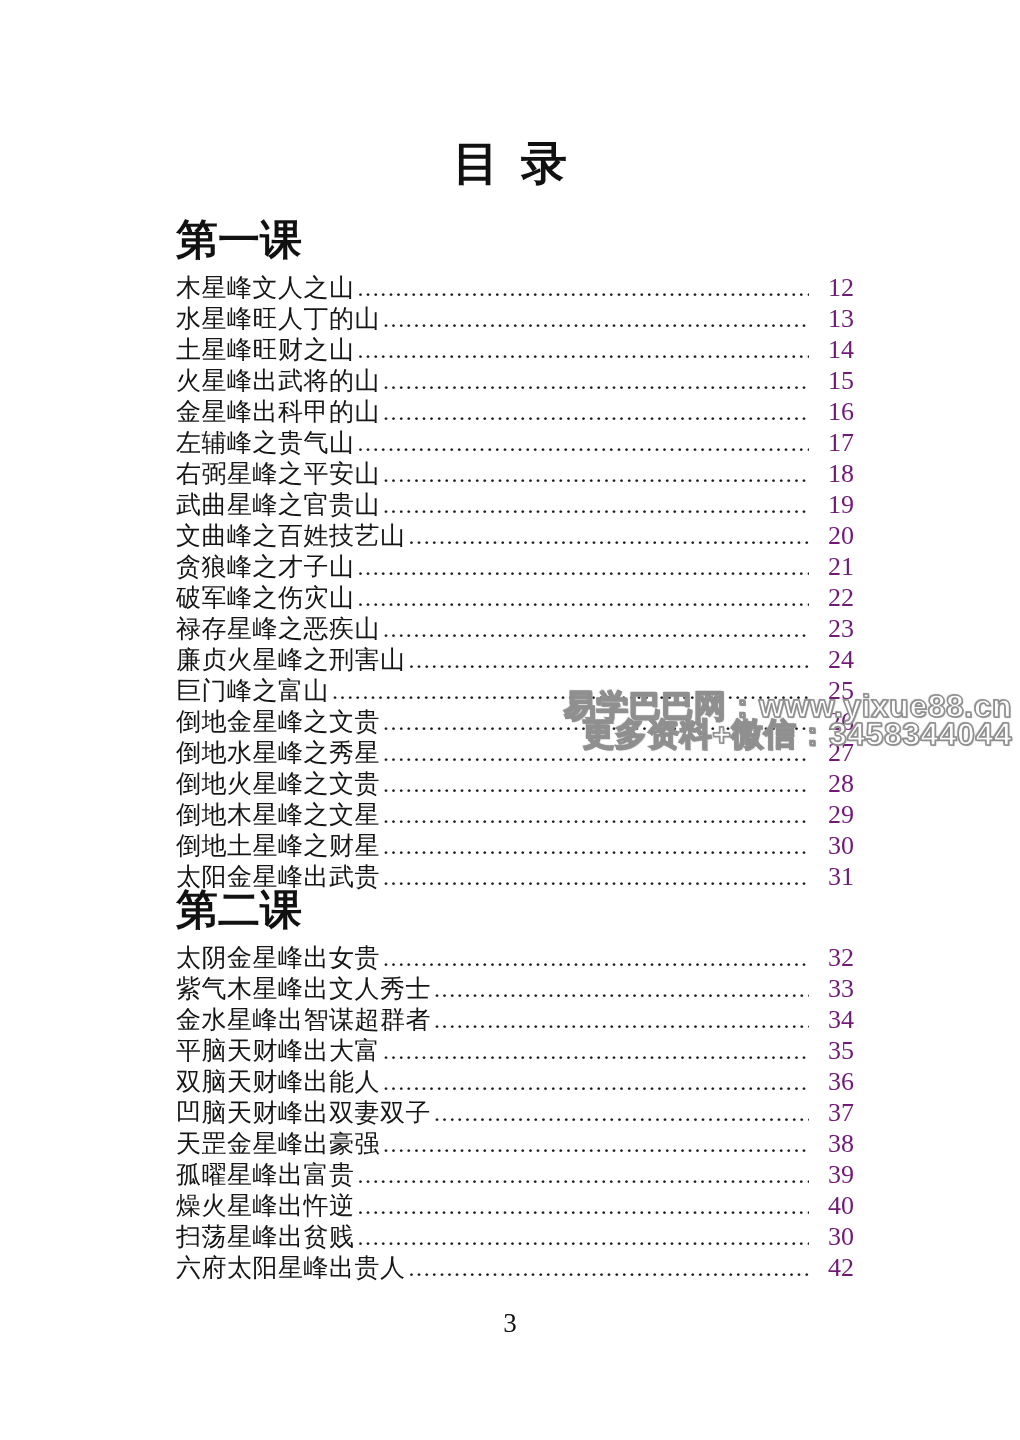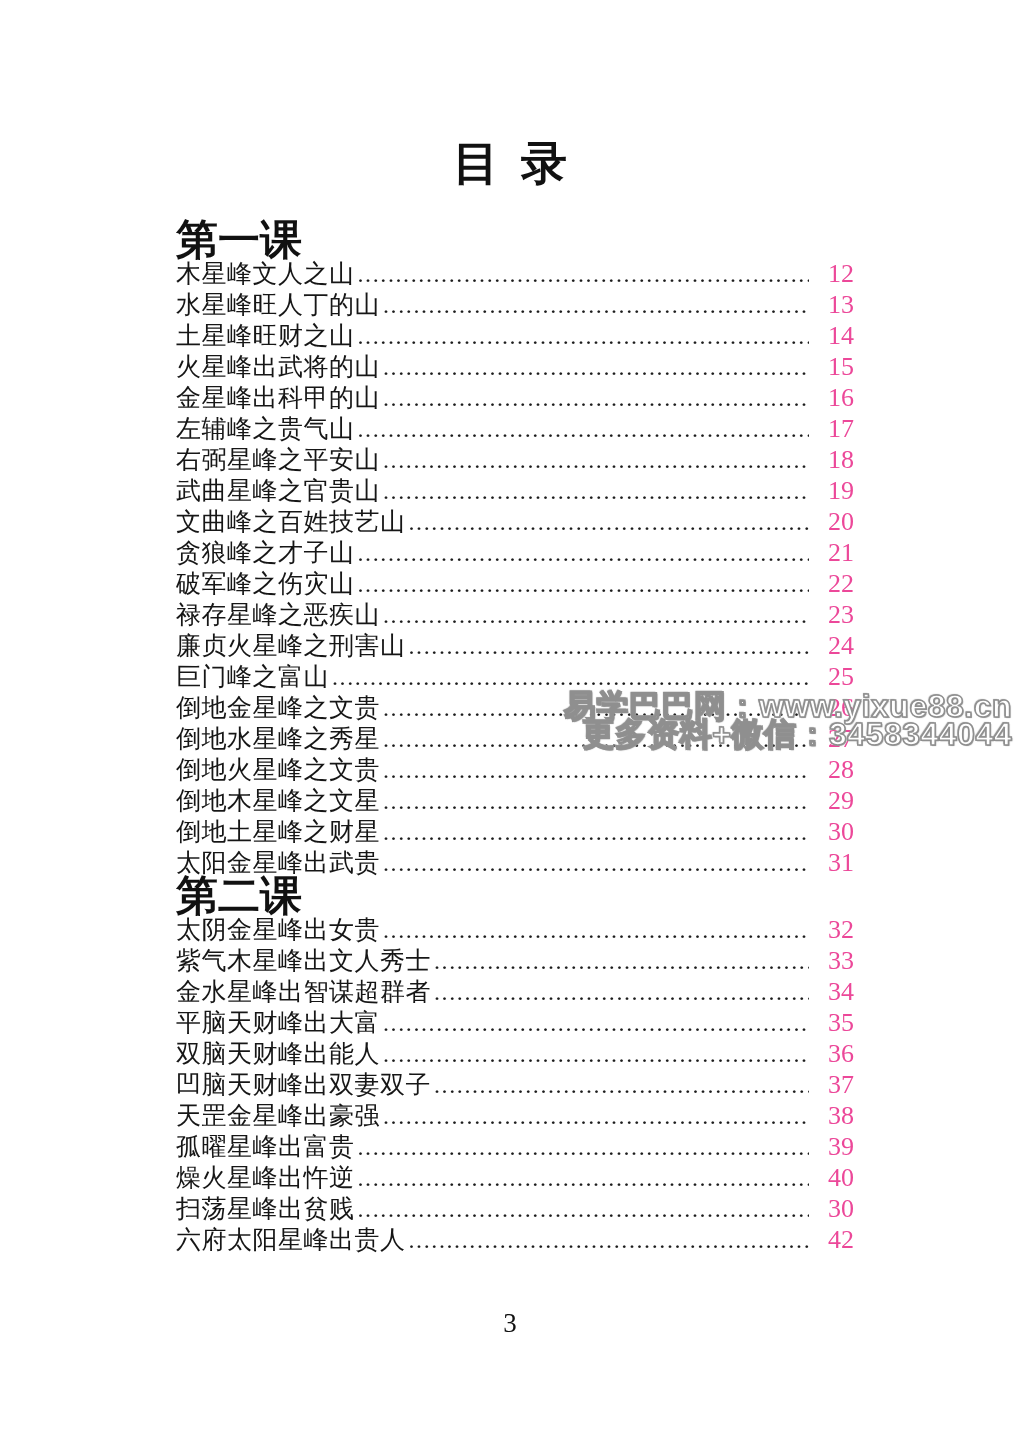--- a/index.html
+++ b/index.html
@@ -36,21 +36,21 @@
   }
   .toc-section { margin: 0; }
   .section-heading {
     margin: 0;
     font-size: 42px;
     line-height: 36px;
     font-weight: 600;
     color: #111111;
   }
   .toc-section + .toc-section .section-heading { }
-  .section-entries { }
+  .section-entries { margin-top: 14px; }
   .toc-row {
     display: flex;
     align-items: baseline;
     height: 31px;
     font-size: 25px;
     line-height: 31px;
     white-space: nowrap;
   }
   .entry-title {
     flex: 0 0 auto;
@@ -69,21 +69,21 @@
     font-size: 24px;
     letter-spacing: 1.6px;
     color: #1c1c1c;
   }
   .entry-page {
     flex: 0 0 auto;
     min-width: 36px;
     margin-left: 6px;
     text-align: right;
     font-size: 26px;
-    color: #ec4899;
+    color: #701a75;
   }
   .watermark {
     position: absolute;
     top: 692px;
     right: 8px;
     text-align: right;
     font-family: "Liberation Sans", sans-serif;
     font-size: 32px;
     line-height: 28px;
     font-weight: 700;

